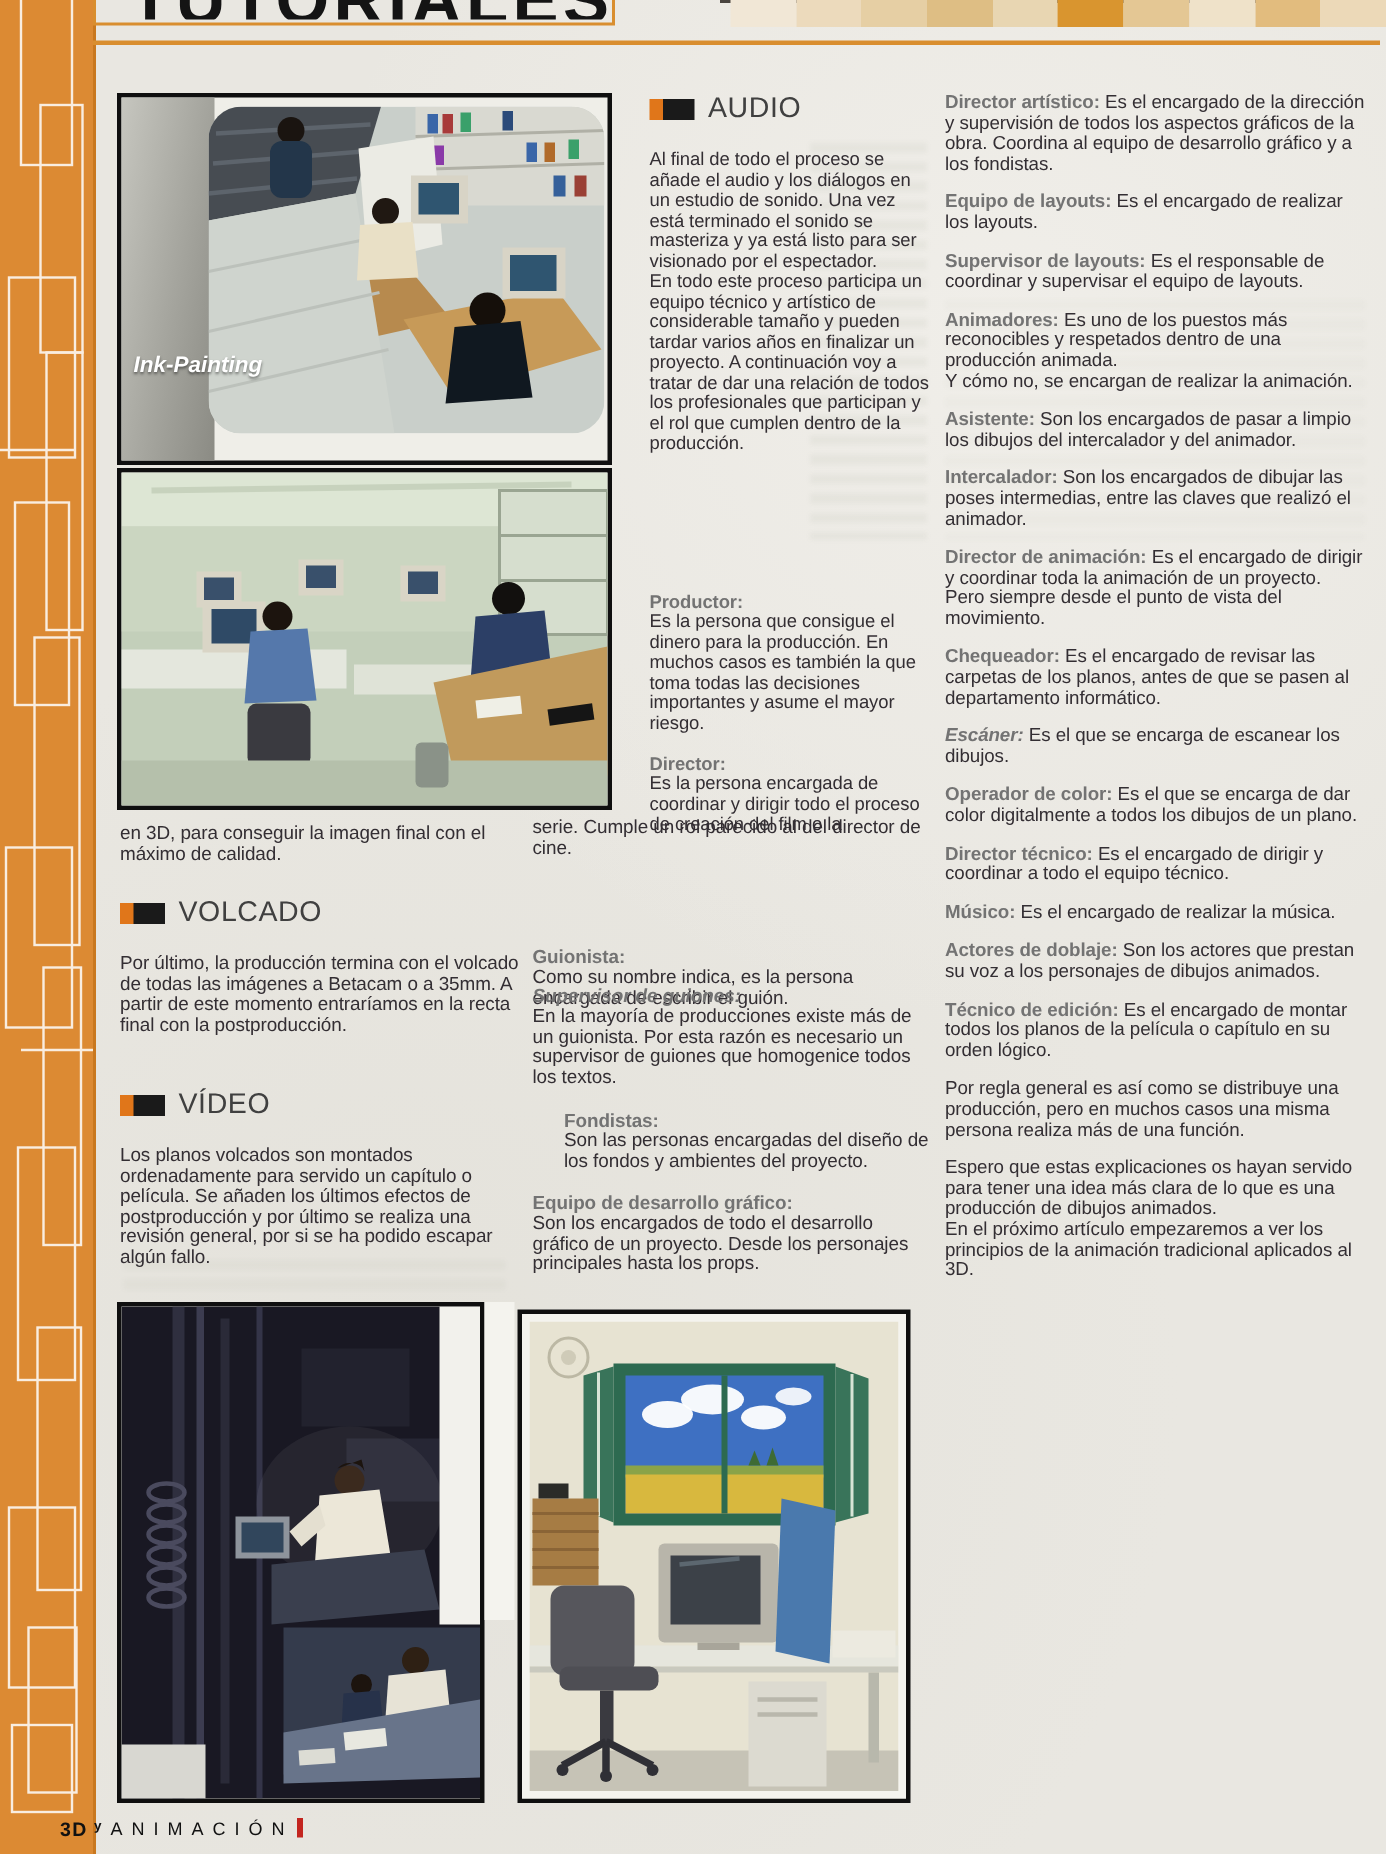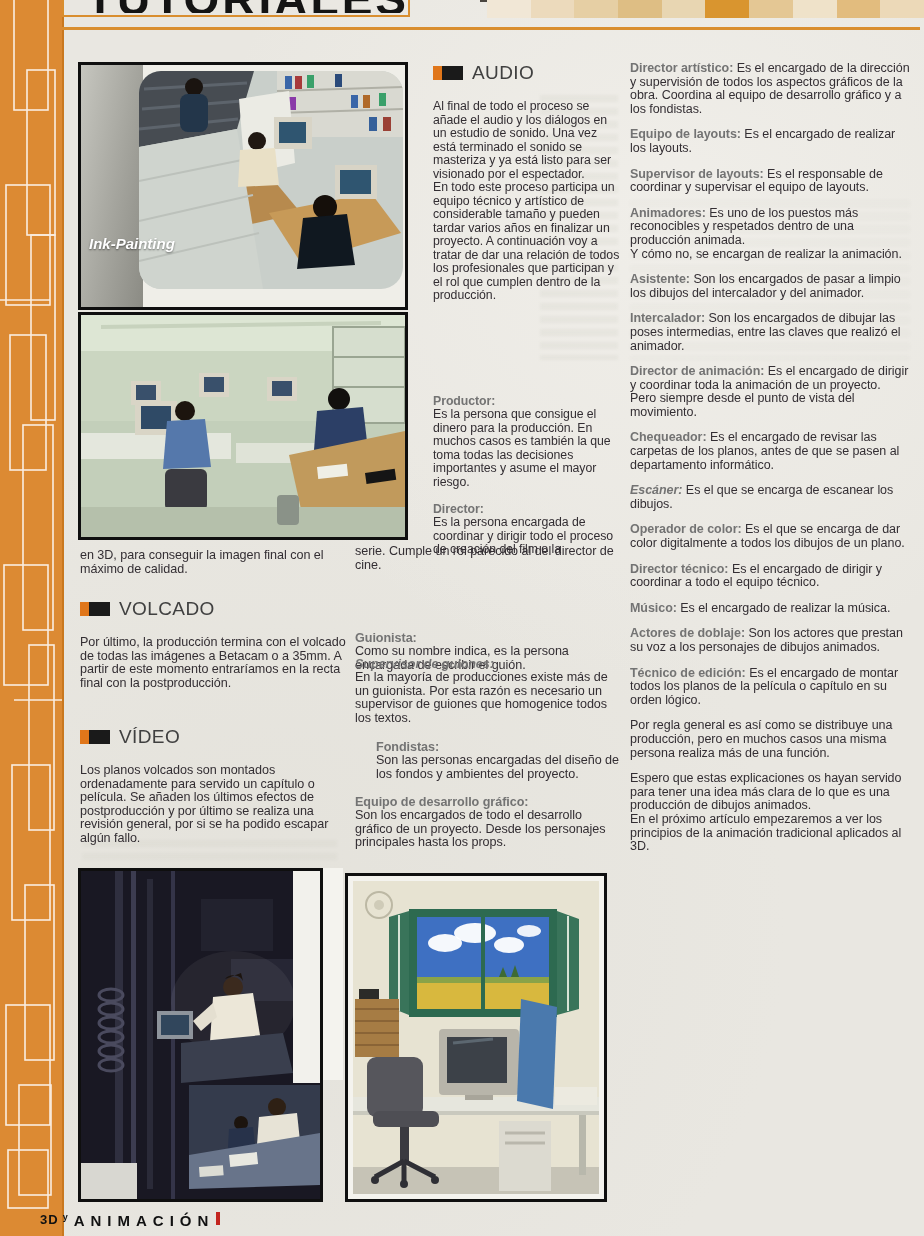--- a/index.html
+++ b/index.html
@@ -41,21 +41,21 @@
   .frame svg{display:block}
   .p1-strip{position:absolute;left:0;top:0;width:62px;height:100%;background:linear-gradient(100deg,#c6c6bf 0%,#a5a59e 55%,#8b8b84 100%)}
   .p1-photo{position:absolute;left:58px;top:6px;border-radius:22px;overflow:hidden}
   .p1-caption{position:absolute;left:8px;top:170px;color:#fff;font-style:italic;font-weight:bold;font-size:15px;text-shadow:0 1px 2px rgba(0,0,0,.5)}
   .p4-matte{position:absolute;left:0;top:0;right:0;bottom:0;background:#f4f3ee;padding:5px;box-sizing:border-box}
   .white-notch{position:absolute;background:#f4f3ee}
   
   .footer{position:absolute;left:40px;top:1212px;display:flex;align-items:flex-start;gap:4px;color:#111}
   .f-3d{font-weight:900;font-size:13px;letter-spacing:1px}
   .f-y{font-size:9px;font-weight:bold;margin-bottom:1px}
-  .f-anim{font-weight:700;font-size:15px;letter-spacing:6px;margin-left:2px}
+  .f-anim{font-weight:400;font-size:12px;letter-spacing:6px;margin-left:2px}
   .f-bar{width:4px;height:13px;background:#C3251F;margin-left:-2px}
   
   .ghost{position:absolute;pointer-events:none;filter:blur(1.5px);
     background:repeating-linear-gradient(180deg, rgba(125,135,110,.12) 0 7px, rgba(0,0,0,0) 7px 13px);
     opacity:.55}
 </style>
 </head>
 <body>
 
 <div class="abs sidebar">

